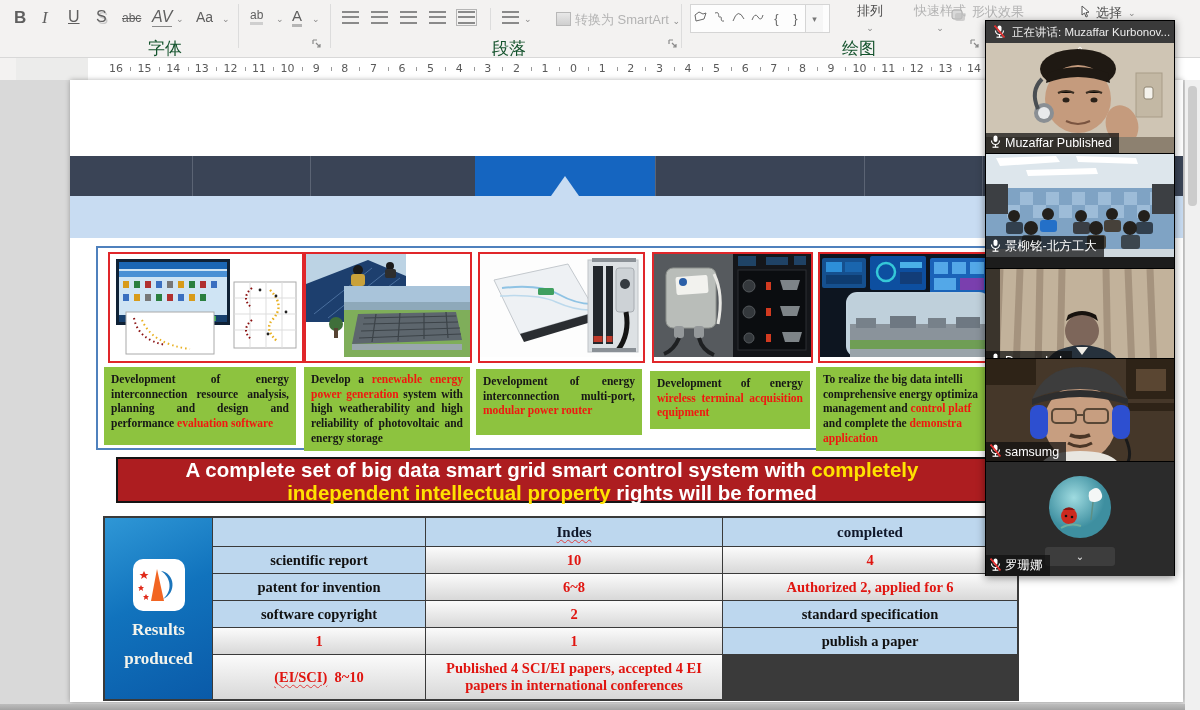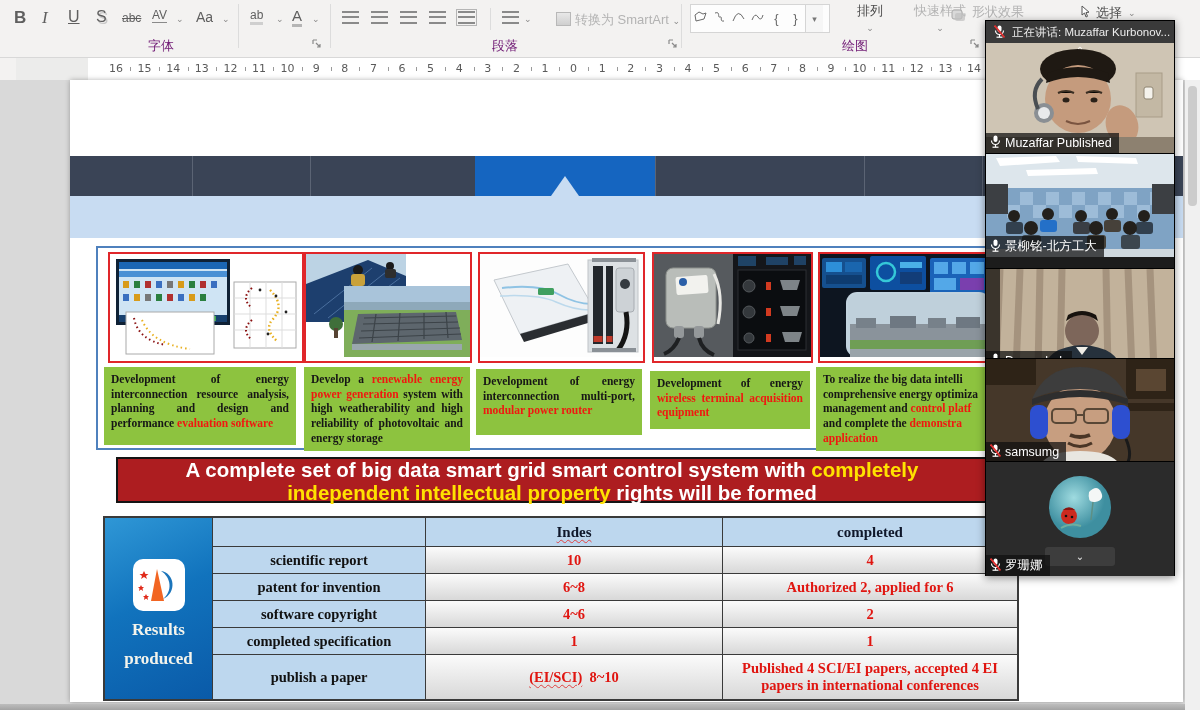--- a/index.html
+++ b/index.html
@@ -1,20 +1,20 @@
 <!DOCTYPE html>
 <html><head>
 <meta charset="utf-8">
 <style>
   html,body{margin:0;padding:0;background:#888;}
   #screen{position:relative;width:1200px;height:710px;overflow:hidden;background:#f3f2f1;font-family:"Liberation Sans",sans-serif;}
   
   .ribbon{position:absolute;left:0;top:0;width:1200px;height:57px;background:#f3f2f1;border-bottom:1px solid #d8d8d8;}
   .rbtn{position:absolute;color:#5f5f5f;text-align:center;cursor:pointer;}
-  .glabel{position:absolute;top:37px;font-size:13px;color:#701a75;}
+  .glabel{position:absolute;top:37px;font-size:17px;color:#14532d;}
   .vsep{position:absolute;top:4px;width:1px;height:44px;background:#dcdcdc;}
   .chev{font-size:9px;color:#8a8a8a;}
   .launcher{position:absolute;top:39px;width:11px;height:11px;}
   .lines-icon{display:inline-block;width:17px;height:13px;background:repeating-linear-gradient(180deg,#8a8a8a 0 2px,transparent 2px 5.5px);}
   .shapes-box{position:absolute;left:690px;top:4px;width:138px;height:27px;background:#fdfdfd;border:1px solid #d5d5d5;display:flex;align-items:center;}
   .shapes-box .sg{width:19px;text-align:center;color:#6a6a6a;font-size:13px;}
   .shapes-dd{width:17px;height:100%;border-left:1px solid #d5d5d5;display:flex;align-items:center;justify-content:center;color:#777;font-size:9px;background:#f6f6f6;}
   .bigbtn{position:absolute;top:3px;text-align:center;font-size:13px;color:#4a4a4a;line-height:15px;cursor:pointer;}
   .bigbtn .chev{display:block;margin-top:3px;}
   .disabled{color:#b3b3b3 !important;}
@@ -71,21 +71,21 @@
 
 <div id="screen">
 
   <div class="ribbon">
 
     <span class="rbtn" style="left:14px;top:8px;font-weight:bold;font-size:17px;">B</span>
     <span class="rbtn" style="left:42px;top:8px;font-style:italic;font-family:'Liberation Serif',serif;font-size:17px;">I</span>
     <span class="rbtn" style="left:68px;top:8px;text-decoration:underline;font-size:16px;">U</span>
     <span class="rbtn" style="left:96px;top:8px;font-size:16px;text-shadow:1.5px 1.5px 0 #c9c9c9;">S</span>
     <span class="rbtn" style="left:122px;top:11px;font-size:12px;text-decoration:line-through;">abc</span>
-    <span class="rbtn" style="left:152px;top:8px;font-size:12px;border-bottom:1px solid #8a8a8a;">AV</span>
+    <span class="rbtn" style="left:152px;top:8px;font-size:16px;border-bottom:1px solid #8a8a8a;font-style:italic;">AV</span>
     <span class="rbtn chev" style="left:176px;top:14px;">⌄</span>
     <span class="rbtn" style="left:196px;top:9px;font-size:14px;">Aa</span>
     <span class="rbtn chev" style="left:222px;top:14px;">⌄</span>
     <span class="vsep" style="left:238px;"></span>
     <span class="rbtn" style="left:250px;top:8px;font-size:12px;border-bottom:3px solid #cfcfcf;">ab</span>
     <span class="rbtn chev" style="left:276px;top:14px;">⌄</span>
     <span class="rbtn" style="left:292px;top:7px;font-size:15px;border-bottom:3px solid #b5b5b5;">A</span>
     <span class="rbtn chev" style="left:312px;top:14px;">⌄</span>
     <span class="glabel" style="left:148px;">字体</span>
     <svg class="launcher" style="left:312px;" viewBox="0 0 11 11">
@@ -452,27 +452,24 @@
           <div class="cell val">
             <span>6~8</span>
           </div>
           <div class="cell val">
             <span>Authorized 2, applied for 6</span>
           </div>
           <div class="cell lbl">
             <span>software copyright</span>
           </div>
           <div class="cell val">
-            <span>4~6</span>
-          </div>
-          <div class="cell val">
             <span>2</span>
           </div>
           <div class="cell lbl">
-            <span>completed specification</span>
+            <span>standard specification</span>
           </div>
           <div class="cell val">
             <span>1</span>
           </div>
           <div class="cell val">
             <span>1</span>
           </div>
           <div class="cell lbl">
             <span>publish a paper</span>
           </div>

